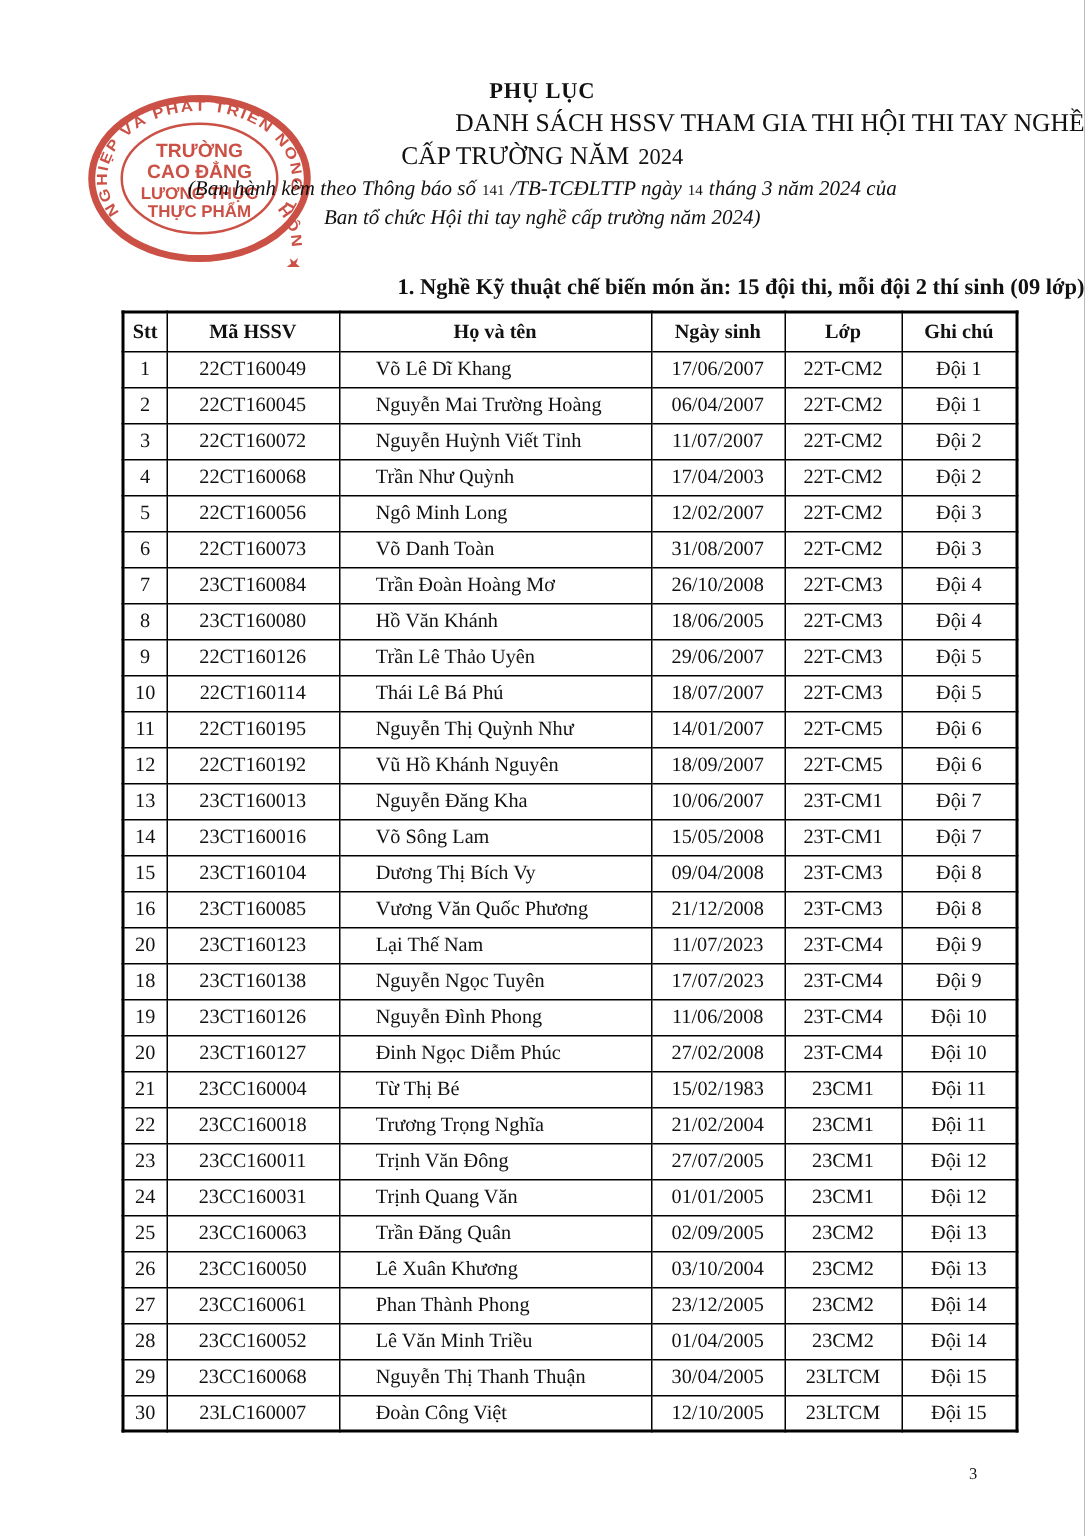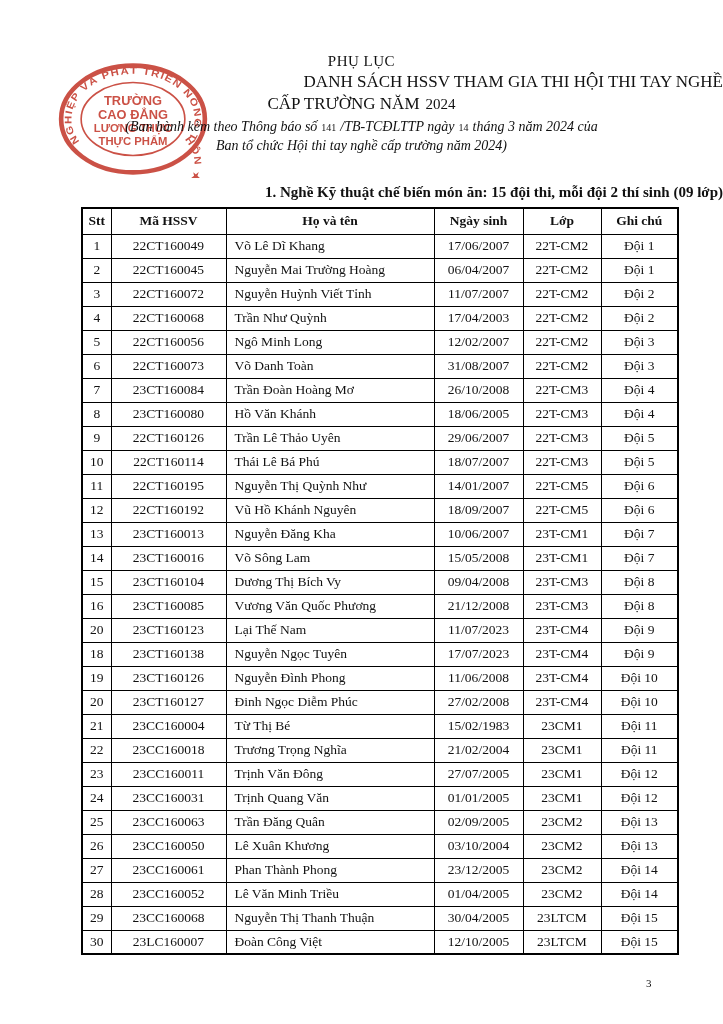--- a/index.html
+++ b/index.html
@@ -8,21 +8,21 @@
     position:relative;
     width:723px; height:1024px;
     margin:0 auto;
     background:#ffffff;
     font-family:"Liberation Serif", serif;
     color:#111;
     overflow:hidden;
   }
   
   .doc-header { position:absolute; top:52px; left:0; width:723px; text-align:center; line-height:1.28; }
-  .title-appendix { font-size:15px; font-weight:normal; letter-spacing:0.5px; }
+  .title-appendix { font-size:15px; font-weight:bold; letter-spacing:0.5px; }
   .title-main     { font-size:17px; font-weight:normal;text-align:right; }
   .title-sub      { font-size:17px; font-weight:normal; }
   .title-year     { margin-left:6px; font-size:15px; }
   .issue-note { margin-top:3px; font-size:14px; font-style:italic; line-height:1.35; }
   .issue-note .typed-num {
     font-style:normal; font-family:Liberation Serif, serif;
     font-size:10px; margin:0 4px;
   }
   
   .stamp {
@@ -46,21 +46,21 @@
   table.students th, table.students td {
     border:1px solid #000;
     font-size:13.5px;
     text-align:center;
     vertical-align:middle;
     padding:0 2px;
     overflow:hidden; white-space:nowrap;
   }
   table.students th { font-weight:bold; height:26px;margin-left:28px; }
   table.students td { height:24px; font-weight:normal; }
-  table.students td.col-name { text-align:left; padding-left:8px; }
+  table.students td.col-name { text-align:left; padding-left:24px; }
   
   .page-number {
     position:absolute; left:646px; top:977px;
     font-size:11px; font-family:"Liberation Serif", serif;
   }
 </style>
 </head>
 <body>
 
 <div class="page">

